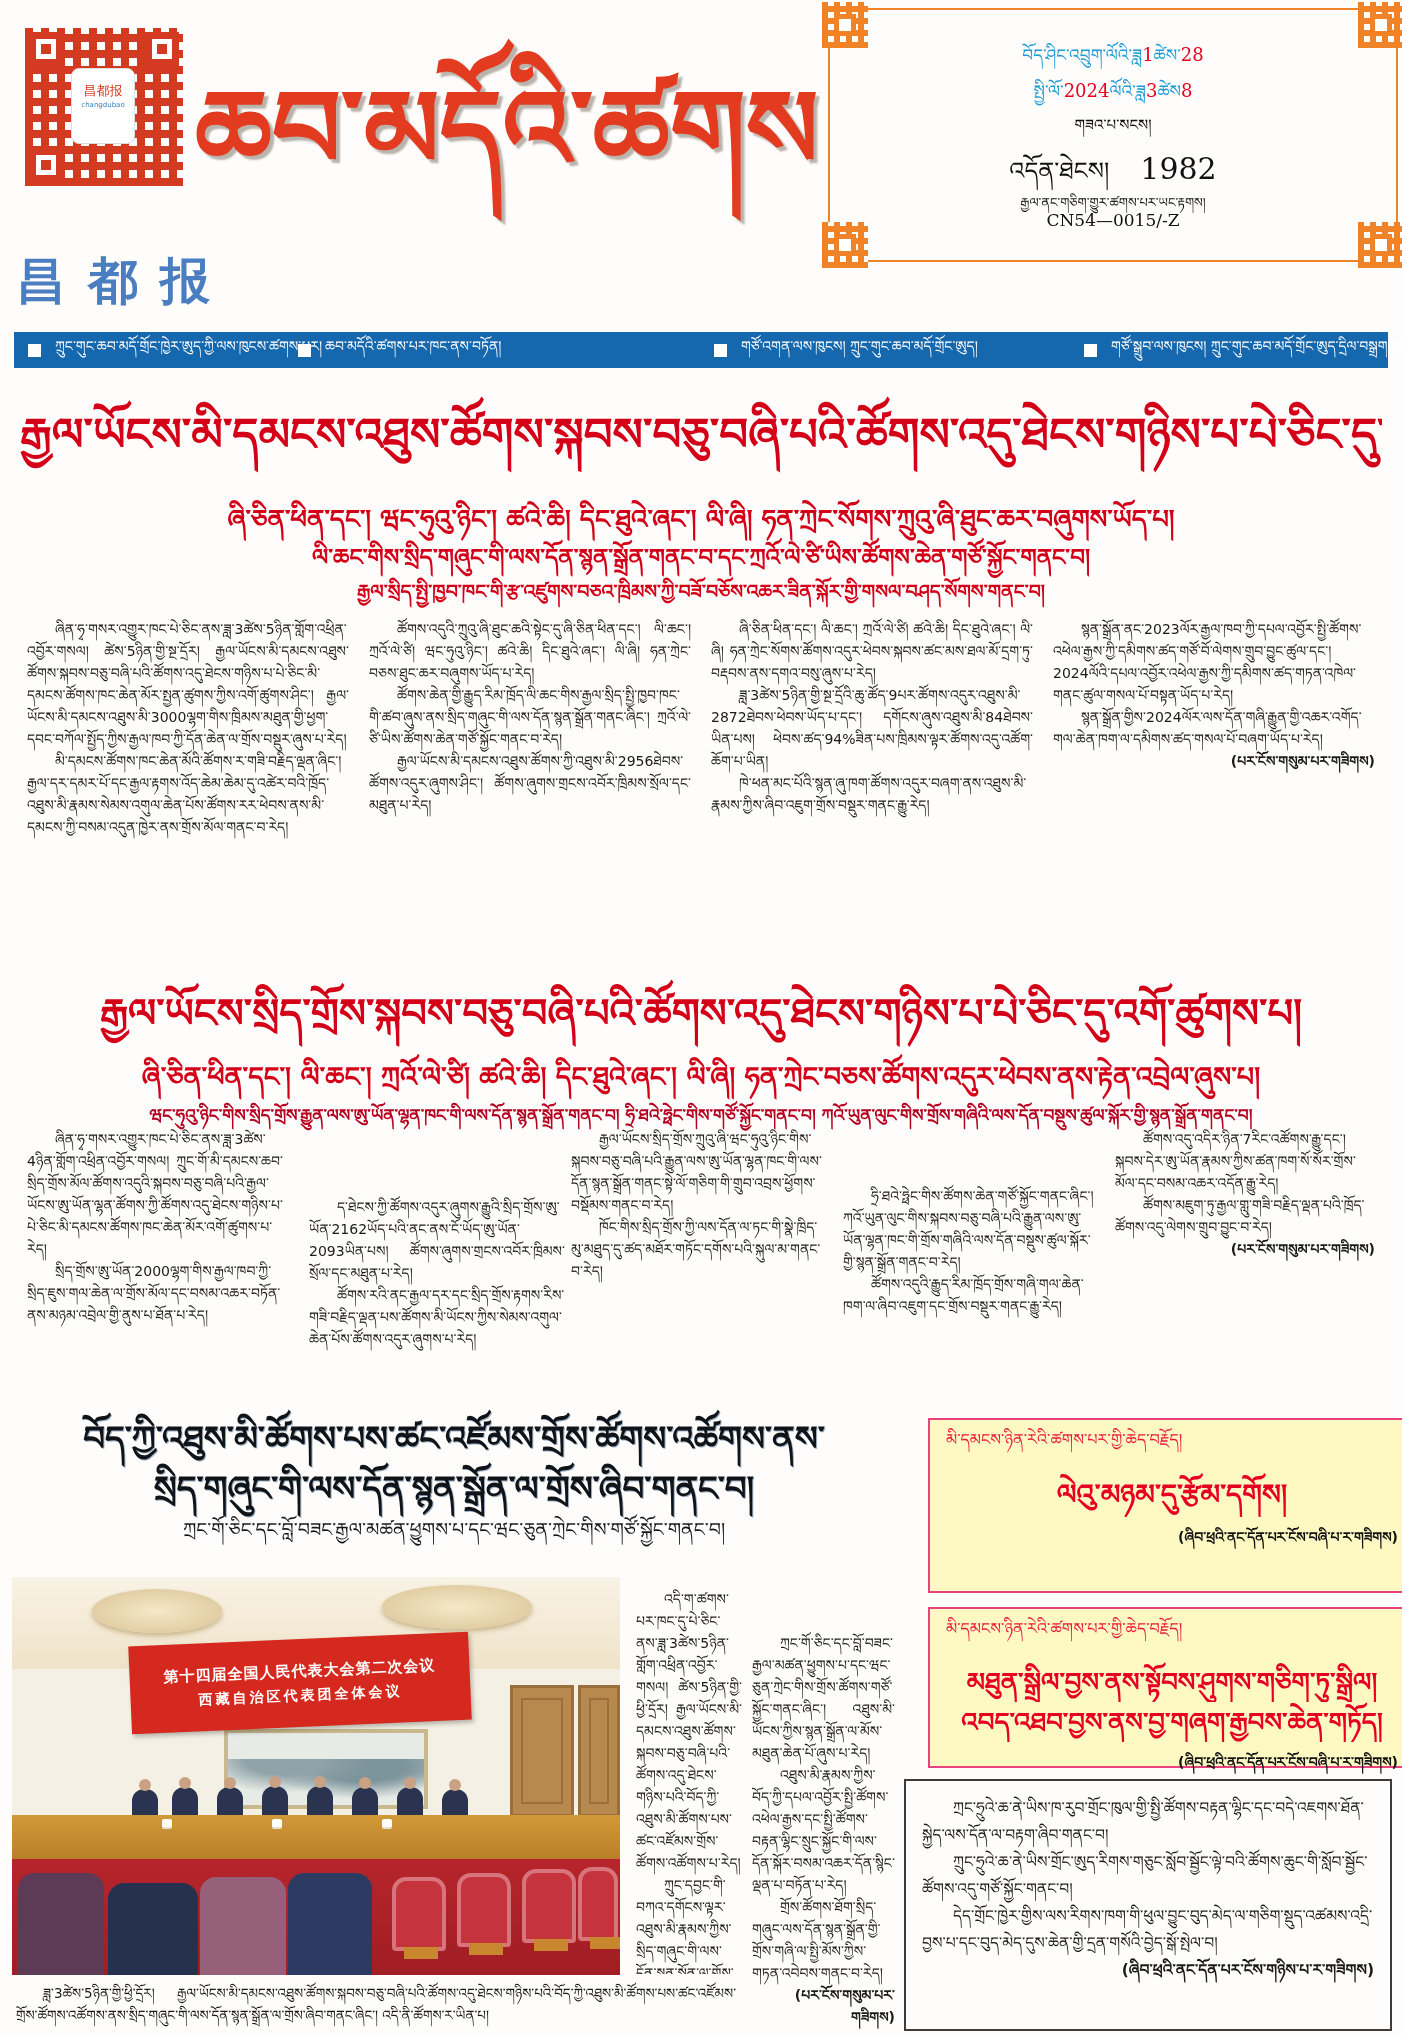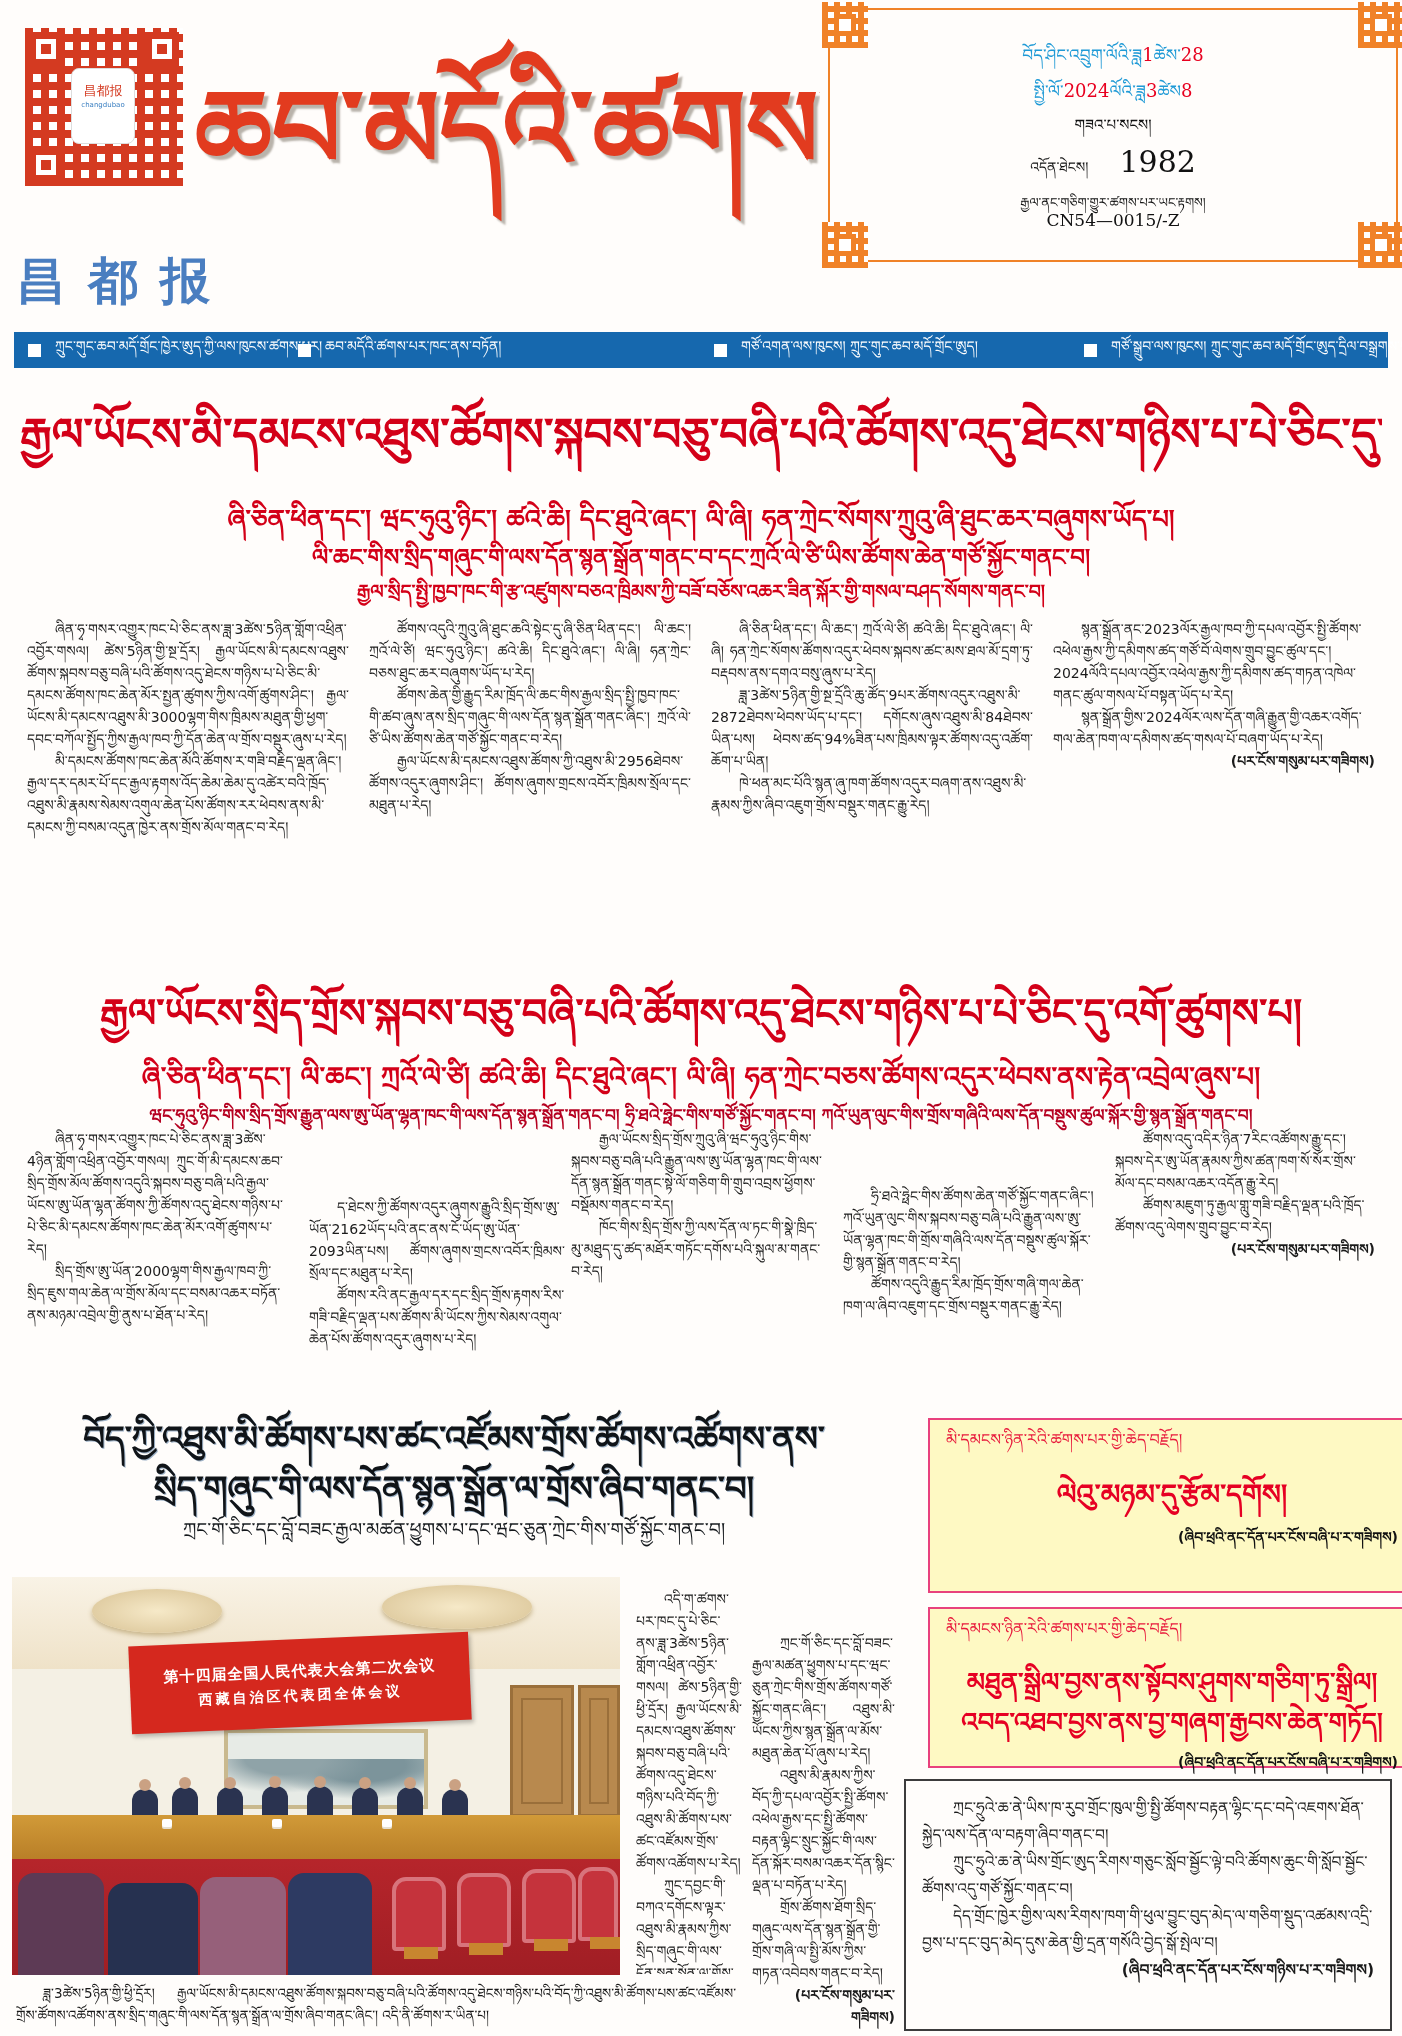--- a/index.html
+++ b/index.html
@@ -111,21 +111,21 @@
     <span class="knot" style="right:-8px;bottom:-8px;"></span>
 
     <div class="row" style="top:26px;">
       <span class="bo-blue">བོད་ཤིང་འབྲུག་ལོའི་ཟླ</span><span class="bo-red">1</span><span class="bo-blue">ཚེས་</span><span class="bo-red">28</span>
     </div>
     <div class="row" style="top:62px;">
       <span class="bo-blue">སྤྱི་ལོ་</span><span class="bo-red">2024</span><span class="bo-blue">ལོའི་ཟླ</span><span class="bo-red">3</span><span class="bo-blue">ཚེས</span><span class="bo-red">8</span>
     </div>
     <div class="row bo-black" style="top:98px;">གཟའ་པ་སངས།</div>
     <div class="row" style="top:134px;">
-      <span class="bo-black" style="font-size:14px;">འདོན་ཐེངས།</span>
+      <span class="bo-black" style="font-size:24px;">འདོན་ཐེངས།</span>
       <span class="issue-no">1982</span>
     </div>
     <div class="row bo-black" style="top:178px;font-size:13px;">རྒྱལ་ནང་གཅིག་གྱུར་ཚགས་པར་ཡང་རྟགས།</div>
     <div class="row code" style="top:200px;">CN54—0015/-Z</div>
   </div>
 
   <div id="topbar" class="abs">
     <div class="bar-item" style="left:14px;">
       <span class="sq"></span>
       <span>ཀྲུང་གུང་ཆབ་མདོ་གྲོང་ཁྱེར་ཨུད་ཀྱི་ལས་ཁུངས་ཚགས་པར།</span>

